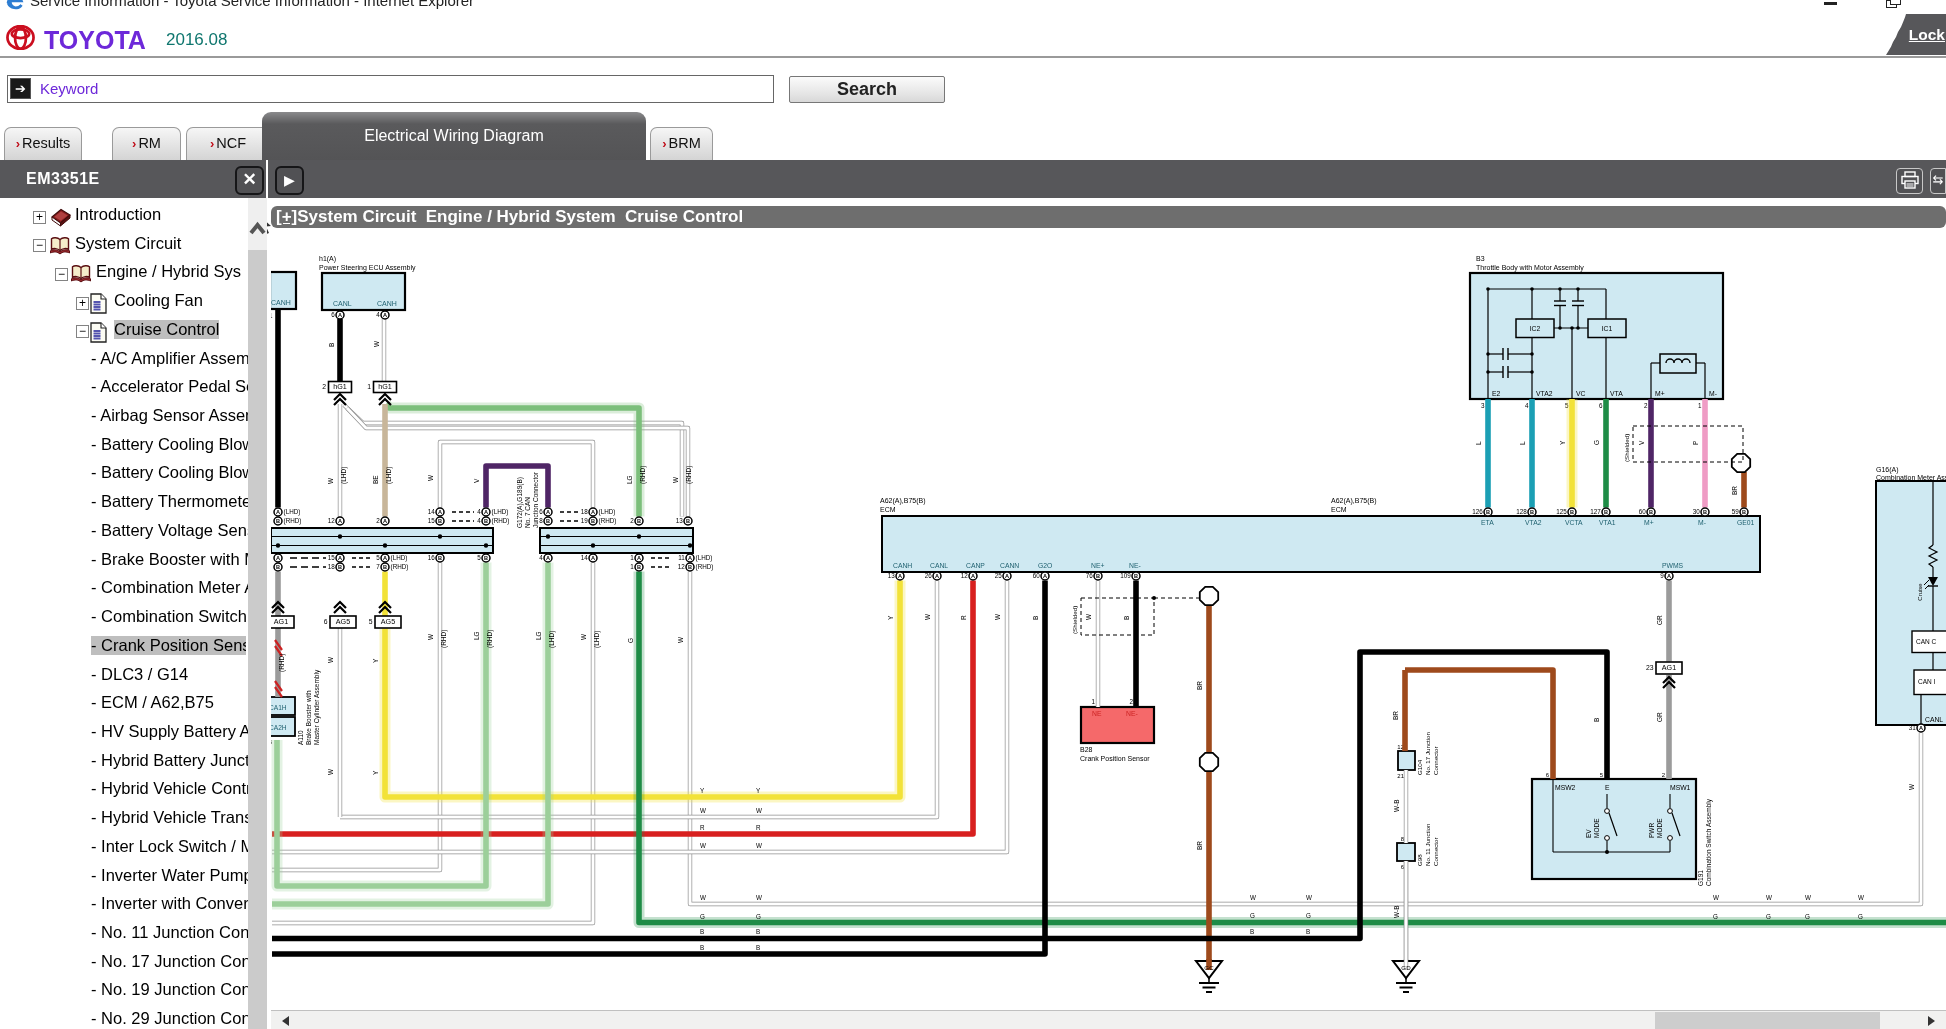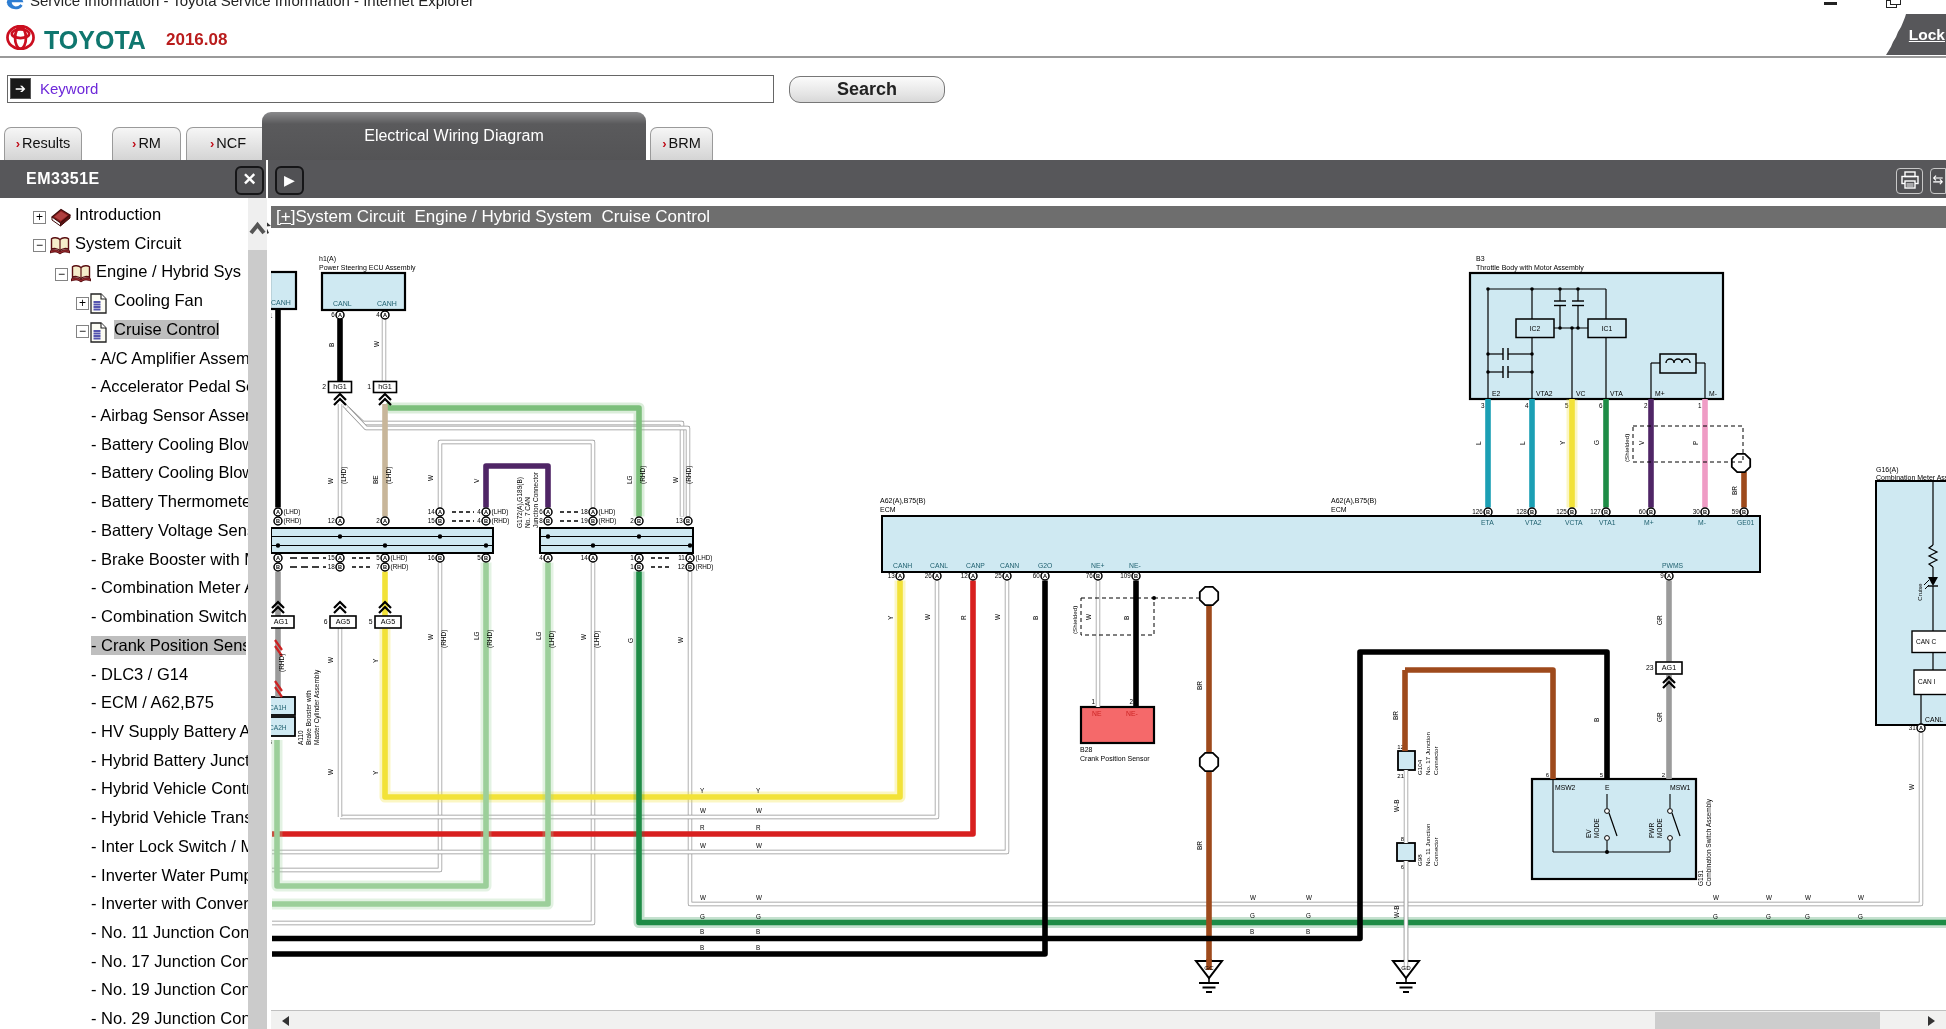--- a/index.html
+++ b/index.html
@@ -6,35 +6,35 @@
   font-family:"Liberation Sans", sans-serif; }
 .abs { position:absolute; }
 #titletext { position:absolute; left:30px; top:-8px; font-size:15px; color:#222; }
 #helpbtn { position:absolute; left:1886px; top:14px; width:60px; height:41px; background:#57575a;
   clip-path:polygon(20px 0, 60px 0, 60px 100%, 0 100%, 2px 92%, 5px 80%, 7px 68%, 10px 56%, 12px 44%, 15px 32%, 17px 20%, 19px 8%); }
 #helpbtn span { position:absolute; right:1px; top:12px; color:#fff; font-weight:bold; font-size:15.5px; text-decoration:underline; }
 #hdrline { position:absolute; left:0; top:56px; width:1946px; height:2px; background:#9a9a9a; }
 #searchbox { position:absolute; left:7px; top:75px; width:767px; height:28px; border:1px solid #666; background:#fff; }
 #searchicon { position:absolute; left:2px; top:2px; width:21px; height:21px; background:#1a1a1a; border:1px solid #555; color:#fff; font-size:13px; text-align:center; line-height:20px; }
 #kw { position:absolute; left:32px; top:4px; color:#6d28d9; font-size:15px; }
-#searchbtn { position:absolute; left:789px; top:76px; width:156px; height:27px; border:1.5px solid #777; border-radius:11px;
+#searchbtn { position:absolute; left:789px; top:76px; width:156px; height:27px; border:1.5px solid #777; border-radius:2px;
   background:linear-gradient(#fbfbfb,#e4e4e4 70%,#d8d8d8); font-weight:bold; font-size:18px; color:#222; text-align:center; line-height:24px; }
 .tab { position:absolute; top:127px; height:33px; background:linear-gradient(#f6f6f6,#dedede 70%,#d4d4d4);
   border:1px solid #9a9a9a; border-bottom:none; border-radius:7px 7px 0 0; font-size:14.5px; color:#111;
   padding-top:7px; text-align:center; }
 .tab i { color:#c00e1a; font-style:normal; font-weight:bold; margin-right:2px; font-size:13px; }
 #tabactive { position:absolute; left:262px; top:112px; width:384px; height:48px; background:linear-gradient(#8a8a8c,#5a5a5c 25%,#545456);
   border-radius:9px 9px 0 0; color:#fff; font-size:16px; text-align:center; padding-top:15px; }
 #embar1 { position:absolute; left:0; top:160px; width:265.5px; height:38px; background:#57575a; }
 #embar2 { position:absolute; left:268px; top:160px; width:1678px; height:38px; background:#57575a; }
 #emtext { position:absolute; left:26px; top:170px; color:#fff; font-weight:bold; font-size:16px; letter-spacing:0.5px; }
 .sqbtn { position:absolute; width:29px; height:29px; background:#515154; border:2.5px solid #161618;
   border-radius:6px; color:#fff; text-align:center; }
 #dtitle { position:absolute; left:271px; top:206px; width:1675px; height:21.5px; background:#6e6e6e; color:#fff;
-  font-weight:normal; font-size:17px; padding:1px 0 0 5px; }
+  font-weight:bold; font-size:17px; padding:1px 0 0 5px;border-radius:6px; }
 #dtitle u { text-decoration:underline; }
 #tree { position:absolute; left:0; top:203px; width:248px; height:826px; background:#fff; overflow:hidden; }
 .titem { position:absolute; font-size:16.5px; color:#000; white-space:nowrap; }
 .titem.hl { background:#bebebe; }
 .pm { position:absolute; width:13px; height:13px; border:1px solid #838383; background:#fff; font-size:12px;
   line-height:11px; text-align:center; color:#000; }
 .ticon { position:absolute; }
 #vscroll { position:absolute; left:248px; top:198px; width:18.5px; height:831px; background:#cbcbcb; }
 #vscroll .top { position:absolute; left:0; top:0; width:18.5px; height:52px; background:#efefef; }
 #hscroll { position:absolute; left:271px; top:1010px; width:1675px; height:19px; background:#f1f1f0; border-top:1px solid #c0c0c0; }
@@ -50,22 +50,22 @@
     </svg>
   <div class="abs" style="left:1824px;top:2px;width:13px;height:3px;background:#222"></div>
   <div class="abs" style="left:1886px;top:0;width:11px;height:8px;border:1.5px solid #222;background:#fff"></div>
   <div class="abs" style="left:1890px;top:-3px;width:11px;height:8px;border:1.5px solid #222;background:#fff"></div>
 </div>
 <svg class="abs" style="left:6px;top:25px" width="29" height="25" viewBox="0 0 52 46">
   <ellipse cx="26" cy="23" rx="24" ry="21" fill="none" stroke="#cb0e1f" stroke-width="5"></ellipse>
   <ellipse cx="26" cy="24" rx="10" ry="20" fill="none" stroke="#cb0e1f" stroke-width="5"></ellipse>
   <ellipse cx="26" cy="16" rx="16" ry="8" fill="none" stroke="#cb0e1f" stroke-width="5"></ellipse>
 </svg>
-<div class="abs" style="left:44px;top:26px;font-size:25px;font-weight:bold;color:#0f766e">TOYOTA</div>
-<div class="abs" style="left:166px;top:30px;font-size:17px;font-weight:bold;color:#b91c1c">2016.08</div>
+<div class="abs" style="left:44px;top:26px;font-size:25px;font-weight:bold;color:#6d28d9">TOYOTA</div>
+<div class="abs" style="left:166px;top:30px;font-size:17px;font-weight:normal;color:#0f766e">2016.08</div>
 <div id="helpbtn">
     <span>Lock</span>
   </div>
 <div id="hdrline"></div>
 <div id="searchbox">
     <div id="searchicon">➔</div>
     <div id="kw">Keyword</div>
   </div>
 <div id="searchbtn">Search</div>
 <div class="tab" style="left:4px;width:78px"><i>›</i>Results</div>

